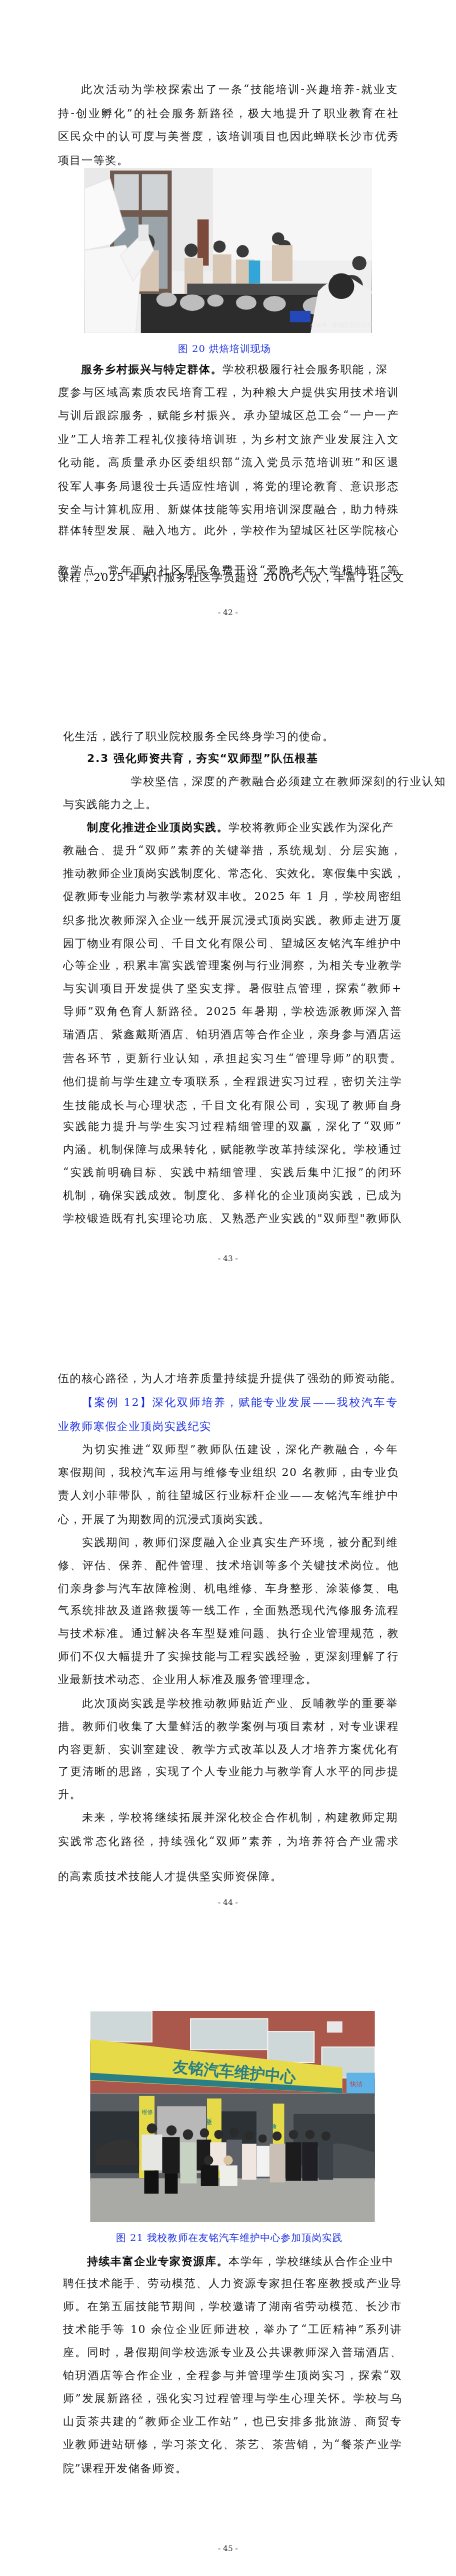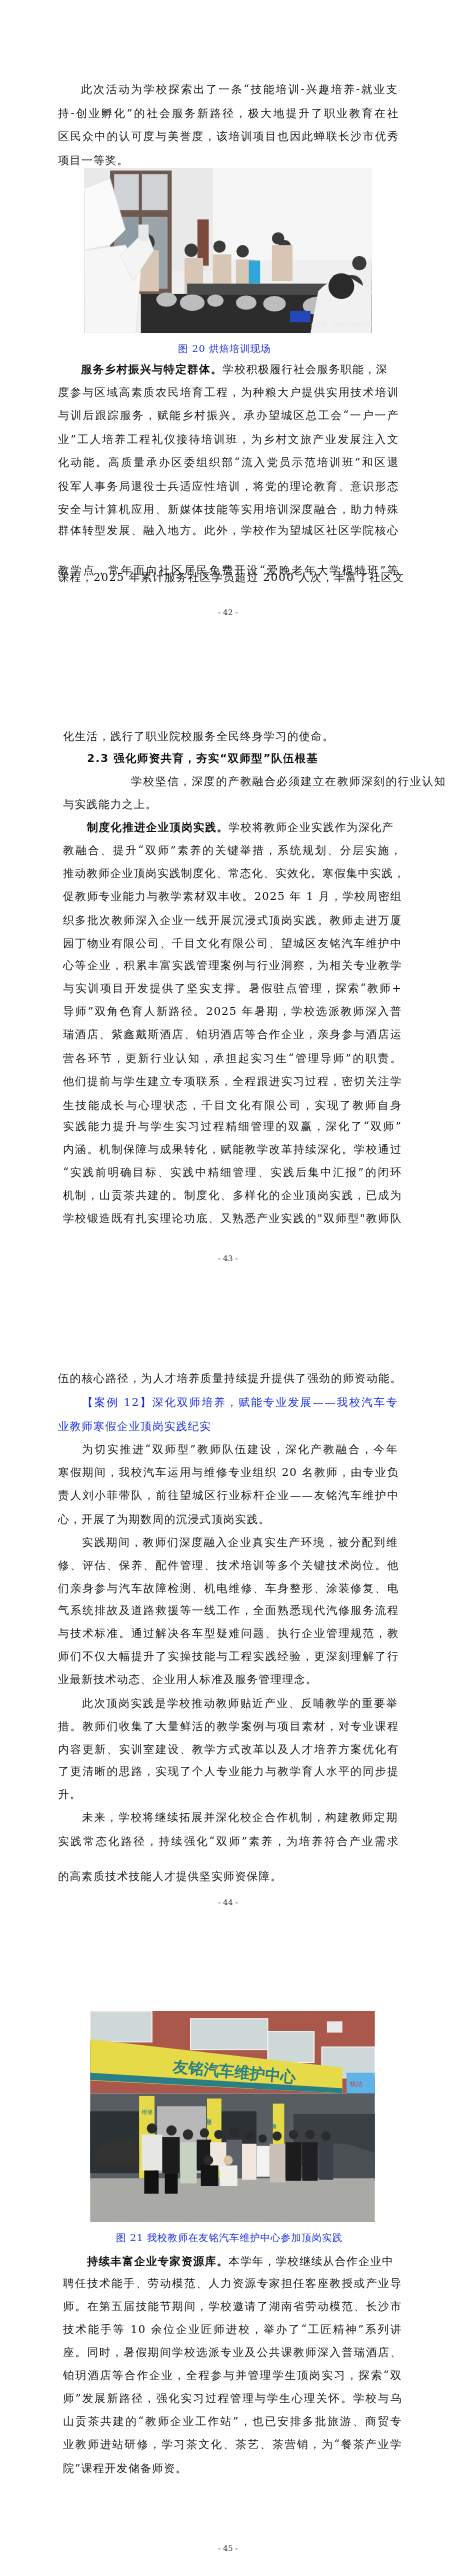--- a/index.html
+++ b/index.html
@@ -112,21 +112,21 @@
   <div class="line just" style="left:63px;top:959px;width:339px;">心等企业，积累丰富实践管理案例与行业洞察，为相关专业教学</div>
   <div class="line just" style="left:63px;top:982px;width:339px;">与实训项目开发提供了坚实支撑。暑假驻点管理，探索“教师+</div>
   <div class="line just" style="left:63px;top:1005px;width:339px;">导师”双角色育人新路径。2025 年暑期，学校选派教师深入普</div>
   <div class="line just" style="left:63px;top:1028px;width:339px;">瑞酒店、紫鑫戴斯酒店、铂玥酒店等合作企业，亲身参与酒店运</div>
   <div class="line just" style="left:63px;top:1052px;width:339px;">营各环节，更新行业认知，承担起实习生“管理导师”的职责。</div>
   <div class="line just" style="left:63px;top:1075px;width:339px;">他们提前与学生建立专项联系，全程跟进实习过程，密切关注学</div>
   <div class="line just" style="left:63px;top:1099px;width:339px;">生技能成长与心理状态，千目文化有限公司，实现了教师自身</div>
   <div class="line just" style="left:63px;top:1120px;width:339px;">实践能力提升与学生实习过程精细管理的双赢，深化了“双师”</div>
   <div class="line just" style="left:63px;top:1143px;width:339px;">内涵。机制保障与成果转化，赋能教学改革持续深化。学校通过</div>
   <div class="line just" style="left:63px;top:1166px;width:339px;">“实践前明确目标、实践中精细管理、实践后集中汇报”的闭环</div>
-  <div class="line just" style="left:63px;top:1189px;width:339px;">机制，山贡茶共建的。制度化、多样化的企业顶岗实践，已成为</div>
+  <div class="line just" style="left:63px;top:1189px;width:339px;">机制，确保实践成效。制度化、多样化的企业顶岗实践，已成为</div>
   <div class="line just" style="left:63px;top:1212px;width:339px;">学校锻造既有扎实理论功底、又熟悉产业实践的"双师型"教师队</div>
 
   <div class="pagenum" style="top:1254px;">- 43 -</div>
 </div>
 
 <div>
   <div class="line just" style="left:58px;top:1372px;width:344px;">伍的核心路径，为人才培养质量持续提升提供了强劲的师资动能。</div>
   <div class="line blue just" style="left:82px;top:1396px;width:316px;">【案例 12】深化双师培养，赋能专业发展——我校汽车专</div>
   <div class="line blue" style="left:58px;top:1420px;">业教师寒假企业顶岗实践纪实</div>
 

